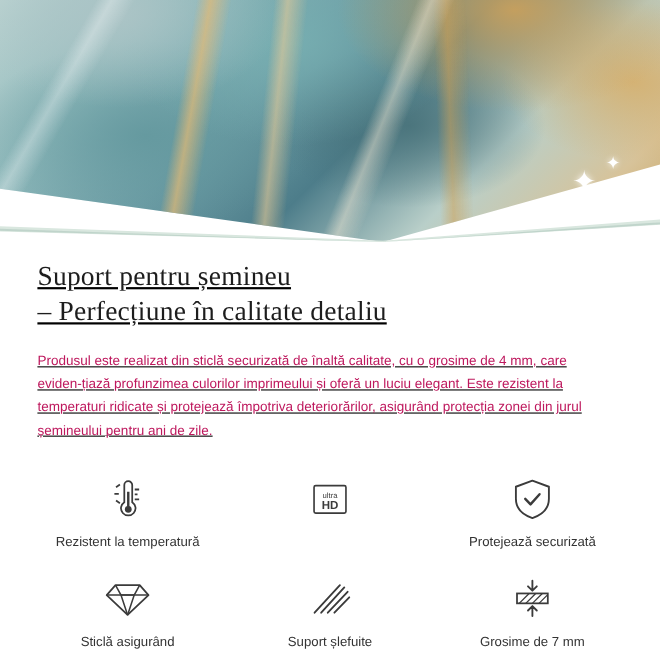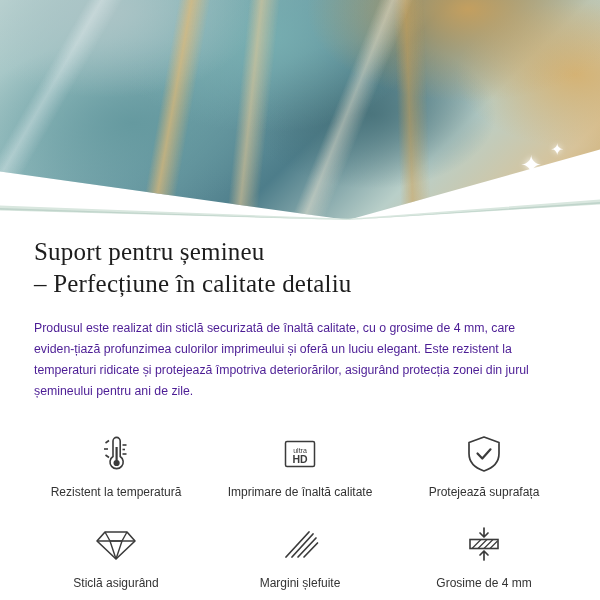--- a/index.html
+++ b/index.html
@@ -82,36 +82,37 @@
     text-shadow: 0 0 6px rgba(255,255,255,0.9);
     user-select: none;
   }
   .sparkle.s1 { right: 58px; bottom: 42px; font-size: 26px; }
   .sparkle.s2 { right: 36px; bottom: 62px; font-size: 16px; }
   .sparkle.s3 { right: 82px; bottom: 24px; font-size: 12px; }
 
   
   .content {
     padding: 16px 50px 0 34px;
+    text-decoration: underline;
   }
   .headline {
     font-family: "Liberation Serif", serif;
     font-size: 25px;
     line-height: 1.28;
     color: #1d1d1d;
     font-weight: 400;
     margin: 0 0 18px 0;
     letter-spacing: .2px;
   }
   .headline .l2 { display: block; }
 
   .body-copy {
     font-size: 12.3px;
     line-height: 1.72;
-    color: #4c1d95;
+    color: #be185d;
     margin: 0;
     max-width: 534px;
   }
 
   
   .features {
     display: grid;
     grid-template-columns: repeat(3, 1fr);
     row-gap: 10px;
     padding: 24px 24px 0 24px;
@@ -182,31 +183,30 @@
     </div>
 
     <div class="feature">
       <div class="feature-icon">
         <svg width="40" height="40" viewBox="0 0 40 40">
           <rect x="5.5" y="7.5" width="29" height="25" rx="1.5" fill="none" stroke="#3b3b3b" stroke-width="1.5"></rect>
           <text x="20" y="18.6" text-anchor="middle" font-family="Liberation Sans, sans-serif" font-size="7" fill="#3b3b3b">ultra</text>
           <text x="20" y="28.6" text-anchor="middle" font-family="Liberation Sans, sans-serif" font-size="10.5" font-weight="bold" fill="#3b3b3b">HD</text>
         </svg>
       </div>
-      <div class="feature-label">Imprimare de înaltă calitate</div>
     </div>
 
     <div class="feature">
       <div class="feature-icon">
         <svg width="38" height="42" viewBox="0 0 38 42">
           <path d="M19 4 L34 9.5 v11 c0 9.5 -7 14.8 -15 17.5 C11 35.3 4 30 4 20.5 V9.5 Z" fill="none" stroke="#3b3b3b" stroke-width="1.7" stroke-linejoin="round"></path>
           <path d="M12.5 20.5 l4.8 5 8.2 -9.2" fill="none" stroke="#3b3b3b" stroke-width="2.2" stroke-linecap="round" stroke-linejoin="round"></path>
         </svg>
       </div>
-      <div class="feature-label">Protejează suprafața</div>
+      <div class="feature-label">Protejează securizată</div>
     </div>
 
     <div class="feature">
       <div class="feature-icon">
         <svg width="44" height="38" viewBox="0 0 44 38">
           <path d="M11 6 H33 L41 15 L22 33 L3 15 Z" fill="none" stroke="#3b3b3b" stroke-width="1.6" stroke-linejoin="round"></path>
           <path d="M3 15 H41" stroke="#3b3b3b" stroke-width="1.4"></path>
           <path d="M11 6 L16 15 L22 33" fill="none" stroke="#3b3b3b" stroke-width="1.4"></path>
           <path d="M33 6 L28 15 L22 33" fill="none" stroke="#3b3b3b" stroke-width="1.4"></path>
           <path d="M16 15 H28" stroke="#3b3b3b" stroke-width="1.4"></path>
@@ -217,29 +217,29 @@
 
     <div class="feature">
       <div class="feature-icon">
         <svg width="40" height="38" viewBox="0 0 40 38">
           <path d="M6 31 L29 6" stroke="#3b3b3b" stroke-width="1.7" stroke-linecap="round"></path>
           <path d="M12 31 L33 8" stroke="#3b3b3b" stroke-width="1.7" stroke-linecap="round"></path>
           <path d="M18 31 L36 12" stroke="#3b3b3b" stroke-width="1.7" stroke-linecap="round"></path>
           <path d="M24 31 L37.5 17" stroke="#3b3b3b" stroke-width="1.7" stroke-linecap="round"></path>
         </svg>
       </div>
-      <div class="feature-label">Margini șlefuite</div>
+      <div class="feature-label">Suport șlefuite</div>
     </div>
 
     <div class="feature">
       <div class="feature-icon">
         <svg width="42" height="40" viewBox="0 0 42 40">
           <path d="M21 3 V11 M17 8 l4 4 4 -4" fill="none" stroke="#3b3b3b" stroke-width="1.7" stroke-linecap="round" stroke-linejoin="round"></path>
           <rect x="7" y="14.5" width="28" height="9" fill="none" stroke="#3b3b3b" stroke-width="1.6"></rect>
           <path d="M9 23.5 L18 14.5 M15 23.5 L24 14.5 M21 23.5 L30 14.5 M27 23.5 L34.5 16" stroke="#3b3b3b" stroke-width="1.2"></path>
           <path d="M21 35 V27 M17 30 l4 -4 4 4" fill="none" stroke="#3b3b3b" stroke-width="1.7" stroke-linecap="round" stroke-linejoin="round"></path>
         </svg>
       </div>
-      <div class="feature-label">Grosime de 4 mm</div>
+      <div class="feature-label">Grosime de 7 mm</div>
     </div>
 
   </div>
 </div>
 
 </body></html>

